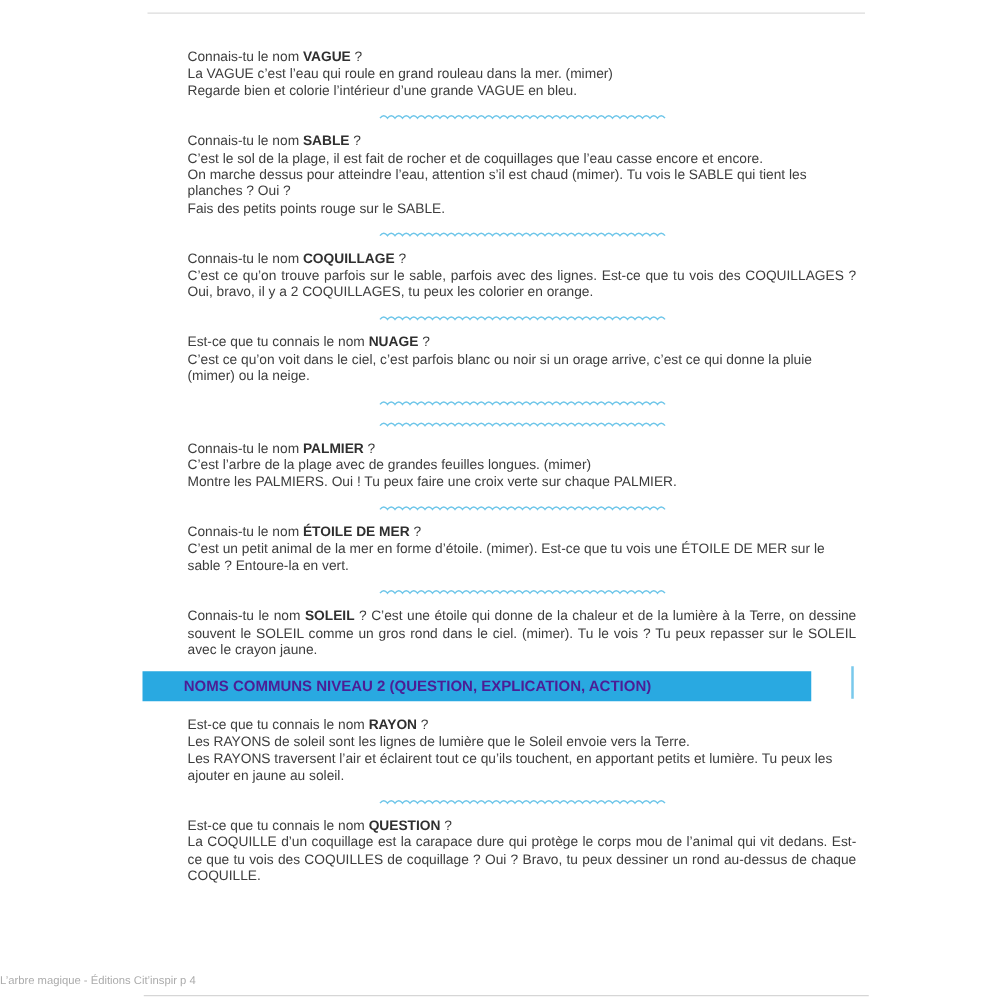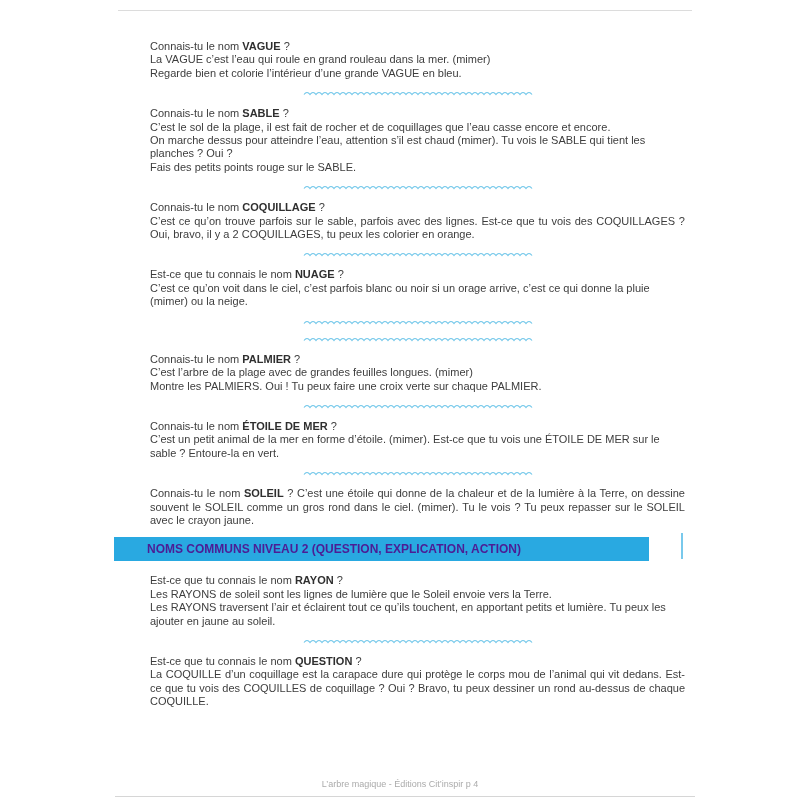--- a/index.html
+++ b/index.html
@@ -16,21 +16,21 @@
   .para strong{font-weight:bold;color:#2f2f2f;}
   .wavesep{width:230px;height:6px;margin:10px auto 11px auto;}
   .wave{display:block;}
   .banner{
     box-sizing:border-box;width:535px;margin:10px 0 13px -36px;
     height:24px;line-height:24px;padding-left:33px;
     background:#29a9e1;color:#4c1d95;font-weight:bold;font-size:12px;
     white-space:nowrap;
   }
   .footer{
-    position:absolute;left:0;top:779px;width:800px;text-align:center;
+    position:absolute;left:0;top:779px;width:800px;text-align:left;
     font-size:9px;color:#ababab;
   }
 </style>
 </head>
 <body>
 
 <div class="topline"></div>
 <div class="bottomline"></div>
 <div class="bluetick"></div>
 

